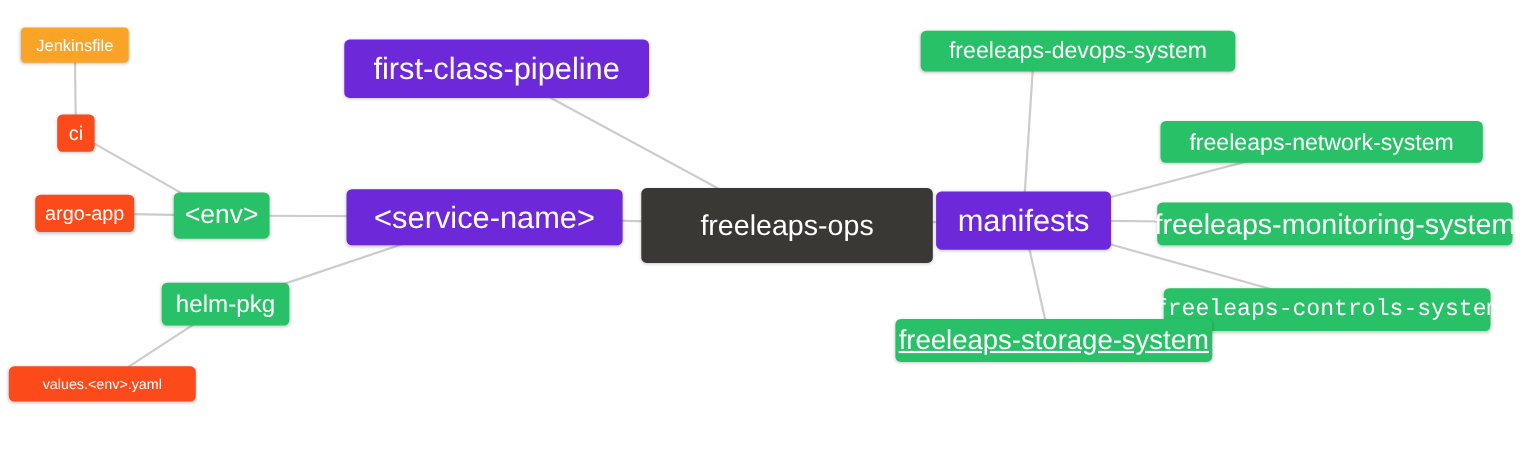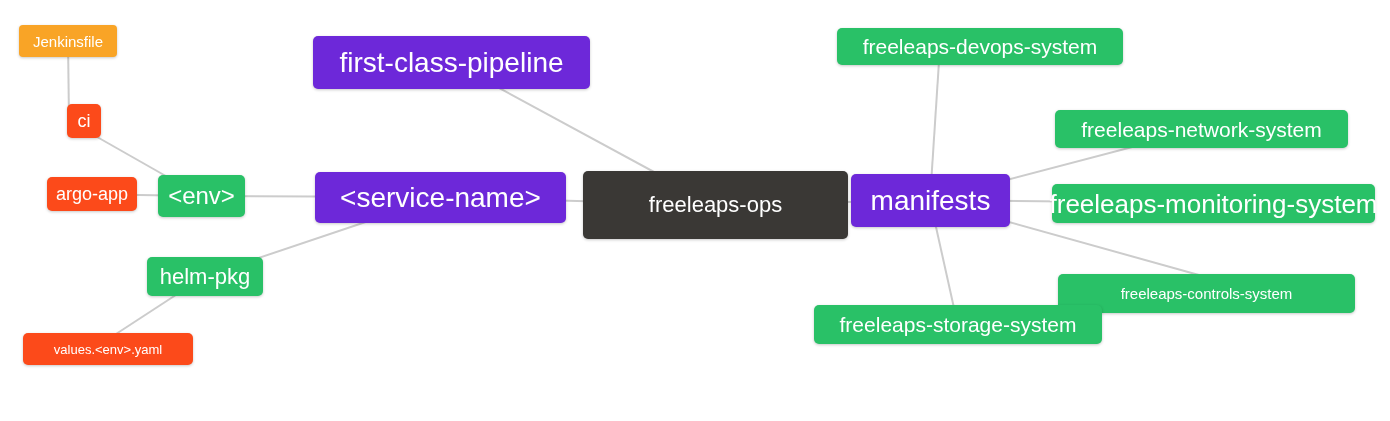--- a/index.html
+++ b/index.html
@@ -25,39 +25,39 @@
     justify-content: center;
     color: #ffffff;
     border-radius: 5px;
     white-space: nowrap;
     box-shadow: 0 1px 3px rgba(0,0,0,0.22);
     cursor: pointer;
     line-height: 1;
   }
   .c-blue   { background: #6d28d9; }
   .c-green  { background: #29c167; }
-  .c-red    { background: #fc4a1a; margin-left: 15px; }
+  .c-red    { background: #fc4a1a; }
   .c-orange { background: #f9a426; }
   .c-dark   { background: #3a3835; }
 
   .n-jenkinsfile { left: 19px;   top: 25px;  width: 98px;  height: 32px; font-size: 15px; border-radius: 4px; }
   .n-ci          { left: 52px;   top: 104px; width: 34px;  height: 34px; font-size: 18px; }
   .n-argo-app    { left: 32px;   top: 177px; width: 90px;  height: 34px; font-size: 18px; }
   .n-env         { left: 158px;  top: 175px; width: 87px;  height: 42px; font-size: 24px; text-align: center; }
   .n-helm-pkg    { left: 147px;  top: 257px; width: 116px; height: 39px; font-size: 22px; }
   .n-values      { left: 8px;    top: 333px; width: 170px; height: 32px; font-size: 13px; }
   .n-fcp         { left: 313px;  top: 36px;  width: 277px; height: 53px; font-size: 28px; }
   .n-service     { left: 315px;  top: 172px; width: 251px; height: 51px; font-size: 28px; }
-  .n-ops         { left: 583px;  top: 171px; width: 265px; height: 68px; font-size: 22px; }
+  .n-ops         { left: 583px;  top: 171px; width: 265px; height: 68px; font-size: 26px; }
   .n-manifests   { left: 851px;  top: 174px; width: 159px; height: 53px; font-size: 28px; }
   .n-devops      { left: 797px;  top: 28px;  width: 286px; height: 37px; font-size: 21px; margin-left: 40px; }
   .n-network     { left: 1055px; top: 110px; width: 293px; height: 38px; font-size: 21px; }
   .n-monitoring  { left: 1052px; top: 184px; width: 323px; height: 39px; font-size: 26px; }
-  .n-controls    { left: 1058px; top: 274px; width: 297px; height: 39px; font-size: 15px; }
-  .n-storage     { left: 814px;  top: 305px; width: 288px; height: 39px; font-size: 21px; }
+  .n-controls    { left: 1058px; top: 262px; width: 297px; height: 39px; font-size: 21px; font-family: Liberation Mono, monospace; }
+  .n-storage     { left: 814px;  top: 290px; width: 288px; height: 39px; font-size: 25px; text-decoration: underline; }
 </style>
 </head>
 <body>
 
 <div class="canvas">
 
   <svg class="edges" viewBox="0 0 1390 421" xmlns="http://www.w3.org/2000/svg">
     <line x1="68" y1="41" x2="69" y2="121"></line>
     <line x1="69" y1="121" x2="201" y2="196"></line>
     <line x1="77" y1="194" x2="201" y2="196"></line>

